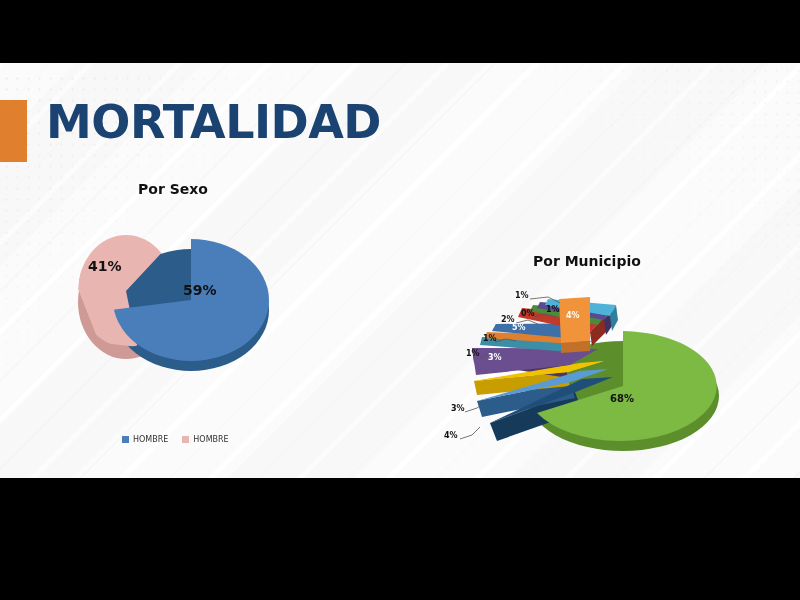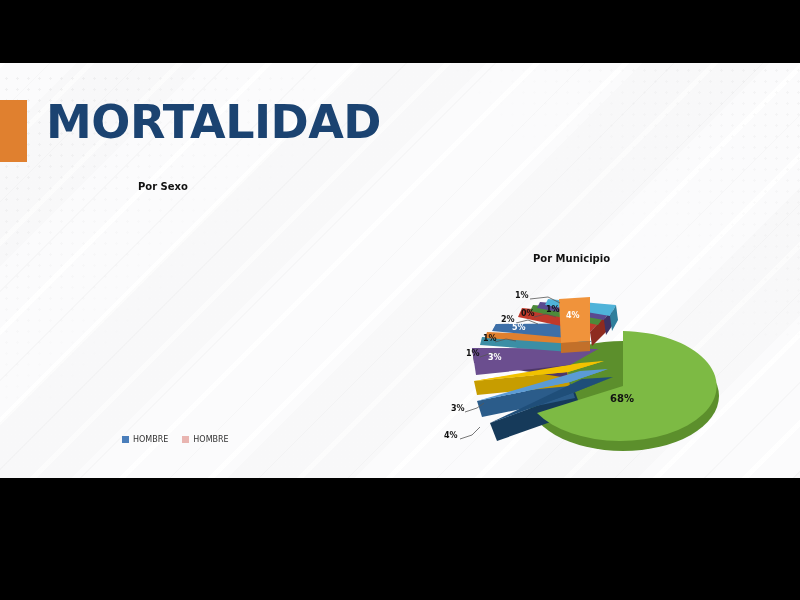--- a/index.html
+++ b/index.html
@@ -47,21 +47,21 @@
   .logo{position:absolute;left:646px;top:48px;width:118px;height:33px;
         background:#ffffff;border-radius:4px;box-shadow:0 0 3px rgba(0,0,0,.10);
         display:flex;flex-direction:column;align-items:center;justify-content:center;}
   .logo-bars{display:flex;gap:2px;margin-bottom:1px;}
   .logo-bars i{display:block;width:15px;height:3px;border-radius:1px;}
   .logo-text{font-size:15px;font-weight:bold;color:#1b3c6b;line-height:1;
              font-family:"DejaVu Sans",sans-serif;white-space:nowrap;}
   .logo-text .lt-thin{font-weight:normal;color:#55606e;font-size:13px;}
 
   
-  .chart-title{position:absolute;font-size:10px;font-weight:bold;color:#111;
+  .chart-title{position:absolute;font-size:14px;font-weight:bold;color:#111;
                font-family:"DejaVu Sans",sans-serif;}
   #t-sexo{left:138px;top:118px;}
   #t-muni{left:533px;top:190px;text-align:center;}
 
   
   .pie-sexo{position:absolute;left:60px;top:150px;width:215px;height:175px;}
   .ps-blue-side{position:absolute;left:53px;top:36px;width:156px;height:122px;
      border-radius:50%;background:#2b5c8a;}
   .ps-pink-side{position:absolute;left:18px;top:32px;width:96px;height:114px;
      border-radius:50%;background:#cf9a96;}
@@ -104,20 +104,28 @@
     <div class="diag2"></div>
     <div class="dots"></div>
     <div class="dots2"></div>
 
     <div class="accent"></div>
     <div class="title">MORTALIDAD</div>
 
 
     <div class="chart-title" id="t-sexo">Por Sexo</div>
 
+    <div class="pie-sexo">
+      <div class="ps-pink-side"></div>
+      <div class="ps-blue-side"></div>
+      <div class="ps-pink"></div>
+      <div class="ps-blue"></div>
+      <div class="ps-lbl" id="ps-41">41%</div>
+      <div class="ps-lbl" id="ps-59">59%</div>
+    </div>
 
     <div class="legend-sexo">
       <div class="lg-item">
         <span class="lg-sw" style="background:#4a7ebb"></span>
         <span class="lg-tx">HOMBRE</span>
       </div>
       <div class="lg-item">
         <span class="lg-sw" style="background:#e9b5b1"></span>
         <span class="lg-tx">HOMBRE</span>
       </div>

